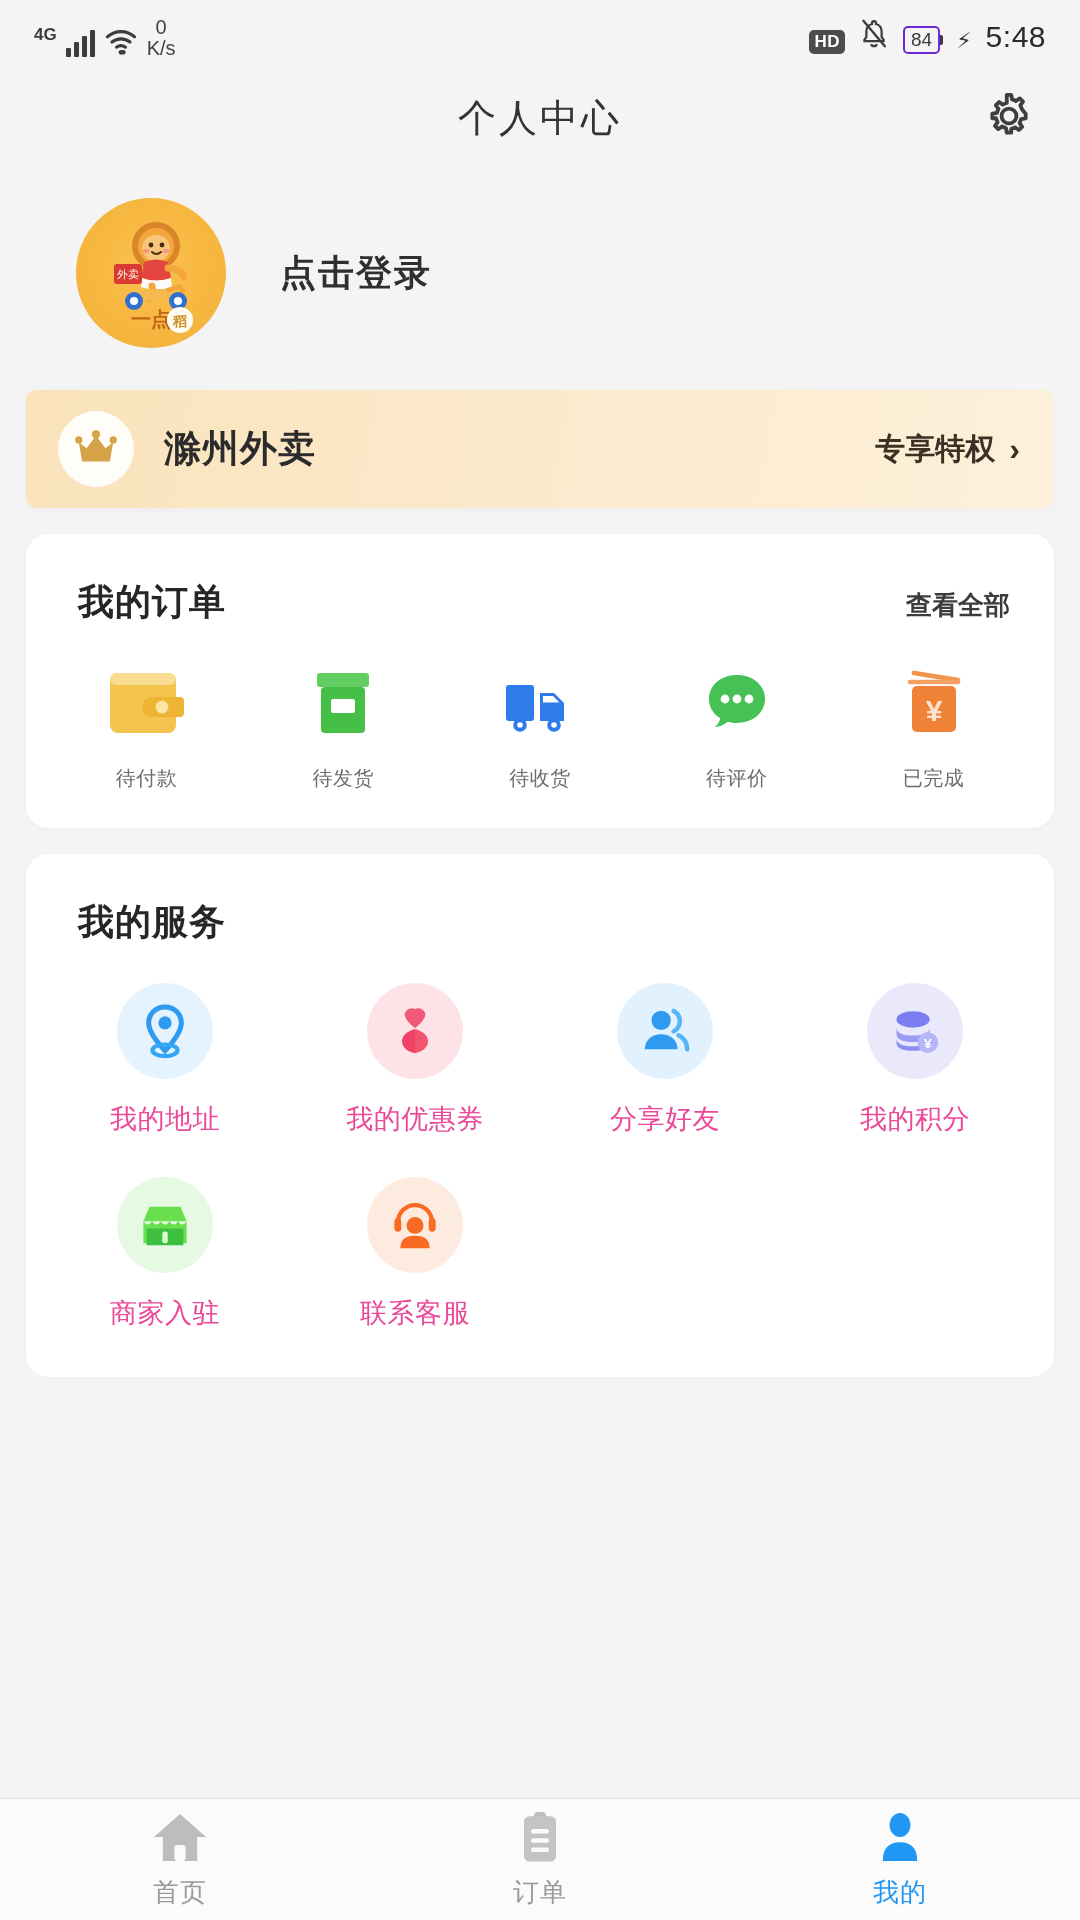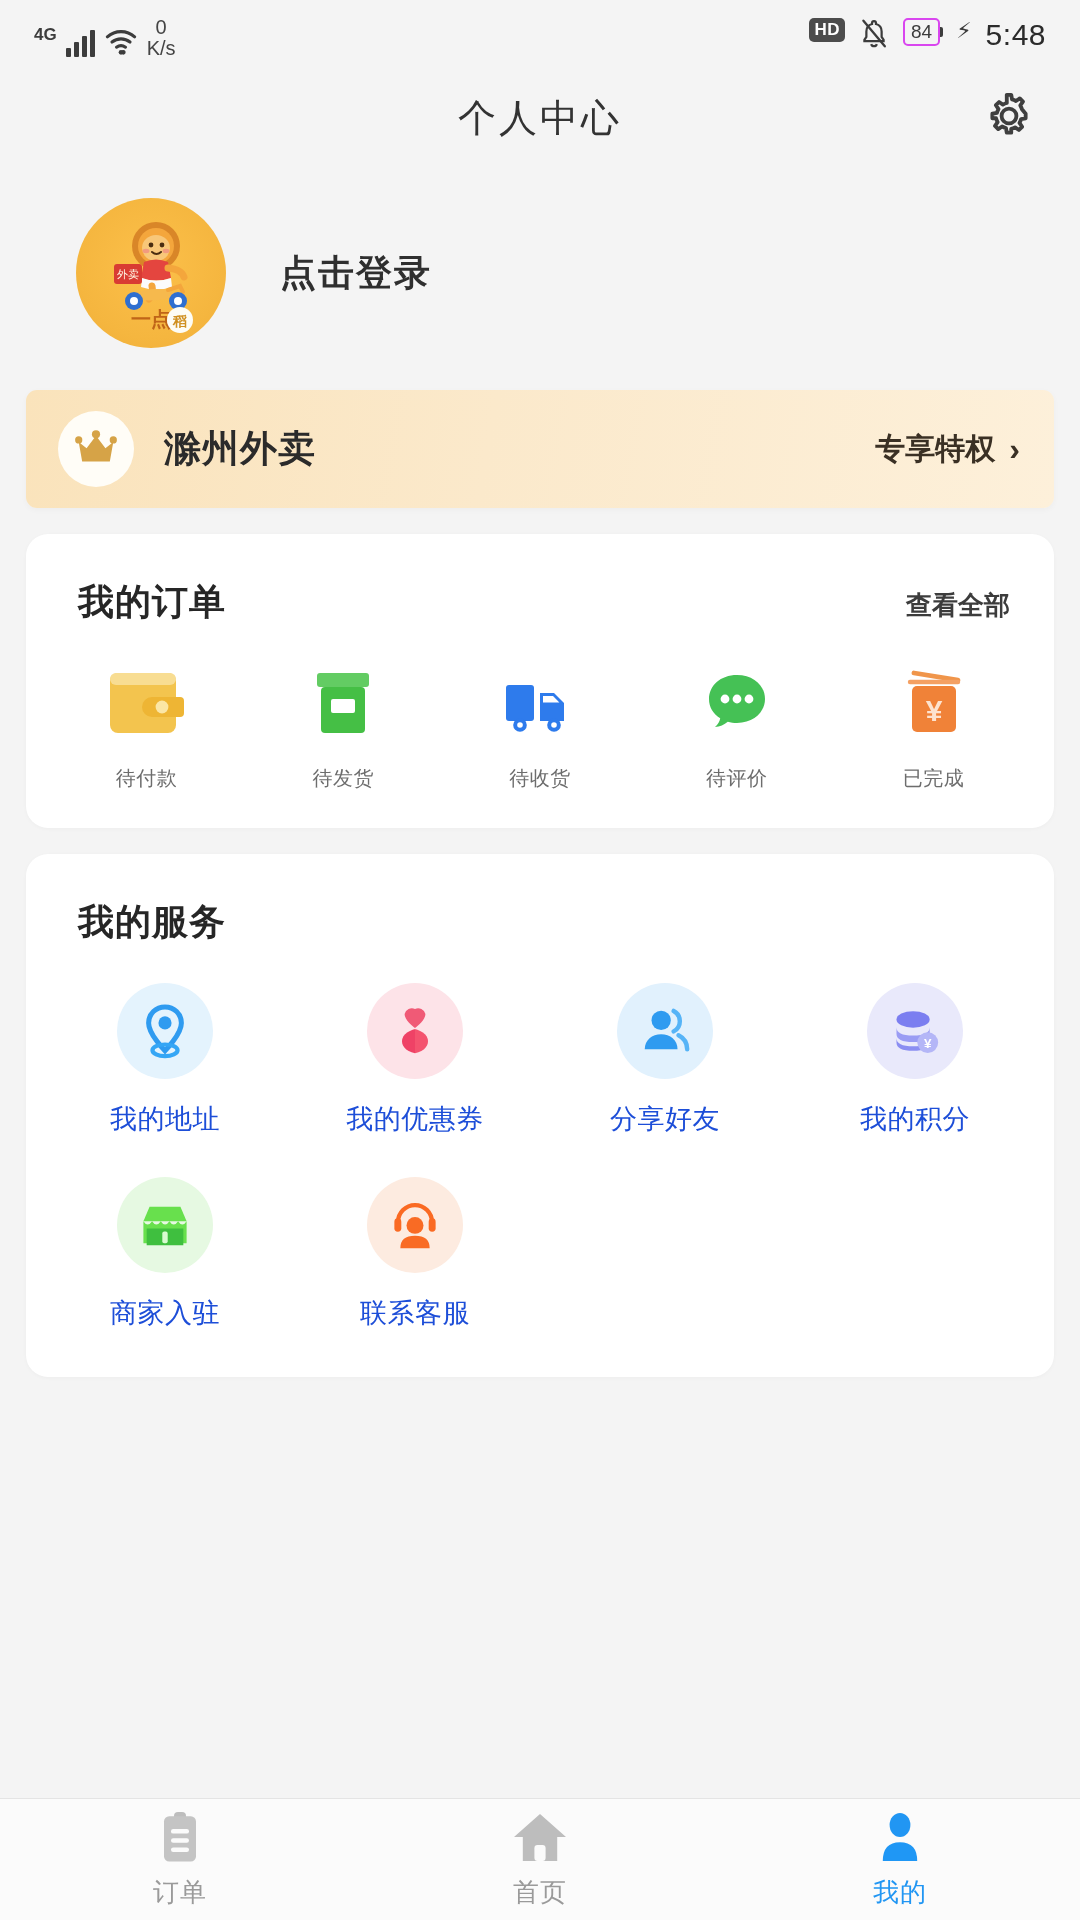--- a/index.html
+++ b/index.html
@@ -13,36 +13,36 @@
 
   
   .statusbar {
     height: 72px; width: 100%;
     display: flex; align-items: center;
     padding: 0 34px;
     background: #f4f4f4;
     color: #3c3c3c;
   }
   .sb-left { display: flex; align-items: flex-end; gap: 9px; }
-  .sb-right { margin-left: auto; display: flex; align-items: flex-start; gap: 14px; }
+  .sb-right { margin-left: auto; display: flex; align-items: flex-end; gap: 14px; }
   .net-4g { font-size: 17px; font-weight: bold; line-height: 1; position: relative; top: -14px; }
   .bars { display: flex; align-items: flex-end; gap: 3px; height: 30px; }
   .bars i { width: 5px; background: #3c3c3c; border-radius: 1px; display: block; }
   .bars i:nth-child(1) { height: 9px; }
   .bars i:nth-child(2) { height: 15px; }
   .bars i:nth-child(3) { height: 21px; }
   .bars i:nth-child(4) { height: 27px; }
   .wifi { width: 34px; height: 30px; position: relative; }
   .speed { display: flex; flex-direction: column; align-items: center; line-height: 1.05; font-size: 20px; color: #444; position: relative; top: 2px;}
   .hd-badge {
     background: #4c4c4c; color: #fff; font-size: 17px; font-weight: bold;
     border-radius: 5px; padding: 2px 5px; letter-spacing: .5px; line-height: 1.15;
   }
   .batt {
-    border: 2px solid #d946ef; border-radius: 5px; padding: 1px 6px;
+    border: 2px solid #6d28d9; border-radius: 5px; padding: 1px 6px;
     font-size: 19px; line-height: 1.15; position: relative;
   }
   .batt::after {
     content: ""; position: absolute; right: -5px; top: 50%; transform: translateY(-50%);
     width: 3px; height: 10px; background: #3c3c3c; border-radius: 0 2px 2px 0;
   }
   .bolt { font-size: 22px; margin-left: 2px; }
   .clock { font-size: 30px; color: #2b2b2b; letter-spacing: .5px; }
 
   
@@ -90,21 +90,21 @@
   .order-grid { display: flex; padding: 40px 22px 36px 22px; }
   .order-item { flex: 1; display: flex; flex-direction: column; align-items: center; gap: 26px; }
   .order-label { font-size: 20px; color: #6d6d6d; letter-spacing: .5px; }
 
   .svc-grid { display: grid; grid-template-columns: repeat(4, 1fr); padding: 36px 14px 46px 14px; row-gap: 40px; }
   .svc-item { display: flex; flex-direction: column; align-items: center; gap: 22px; }
   .svc-icon-wrap {
     width: 96px; height: 96px; border-radius: 50%;
     display: flex; align-items: center; justify-content: center;
   }
-  .svc-label { font-size: 27px; color: #1d4ed8; letter-spacing: .5px; font-family: Liberation Serif, serif; }
+  .svc-label { font-size: 27px; color: #ec4899; letter-spacing: .5px; font-family: Liberation Serif, serif; }
 
   
   .tabbar {
     position: absolute; left: 0; bottom: 0; width: 100%; height: 122px;
     background: #fbfbfb; border-top: 1px solid #e4e4e4;
     display: flex;
   }
   .tab { flex: 1; display: flex; flex-direction: column; align-items: center; justify-content: center; gap: 10px; }
   .tab-label { font-size: 26px; color: #9a9a9a; letter-spacing: 1px; }
   .tab.active .tab-label { color: #2196f3; }
@@ -357,35 +357,35 @@
       <div class="svc-label">联系客服</div>
     </div>
 
 
   </div>
 </div>
 
 <div class="tabbar">
   <div class="tab">
     <svg width="60" height="56" viewBox="0 0 30 28">
+      <path d="M15 2.5L28 14h-4.4v12H6.4V14H2z" fill="#bdbdbd"></path>
+      <rect x="12.2" y="18" width="5.6" height="8" rx="1.6" fill="#fbfbfb"></rect>
+    </svg>
+    <div class="tab-label">首页</div>
+  </div>
+  <div class="tab">
+    <svg width="60" height="56" viewBox="0 0 30 28">
       <rect x="12" y="1.5" width="6" height="4.6" rx="2" fill="#bdbdbd"></rect>
       <rect x="7" y="3.6" width="16" height="22.6" rx="2.6" fill="#c4c4c4"></rect>
       <rect x="10.5" y="10" width="9" height="2.3" rx="1.1" fill="#fbfbfb"></rect>
       <rect x="10.5" y="14.6" width="9" height="2.3" rx="1.1" fill="#fbfbfb"></rect>
       <rect x="10.5" y="19.2" width="9" height="2.3" rx="1.1" fill="#fbfbfb"></rect>
     </svg>
     <div class="tab-label">订单</div>
   </div>
-  <div class="tab">
-    <svg width="60" height="56" viewBox="0 0 30 28">
-      <path d="M15 2.5L28 14h-4.4v12H6.4V14H2z" fill="#bdbdbd"></path>
-      <rect x="12.2" y="18" width="5.6" height="8" rx="1.6" fill="#fbfbfb"></rect>
-    </svg>
-    <div class="tab-label">首页</div>
-  </div>
   <div class="tab active">
     <svg width="60" height="56" viewBox="0 0 30 28">
       <ellipse cx="15" cy="8" rx="5.2" ry="6" fill="#2196f3"></ellipse>
       <path d="M6.4 26q0-9.4 8.6-9.4T23.6 26z" fill="#1f97f5"></path>
     </svg>
     <div class="tab-label">我的</div>
   </div>
 </div>
 
 </body></html>

